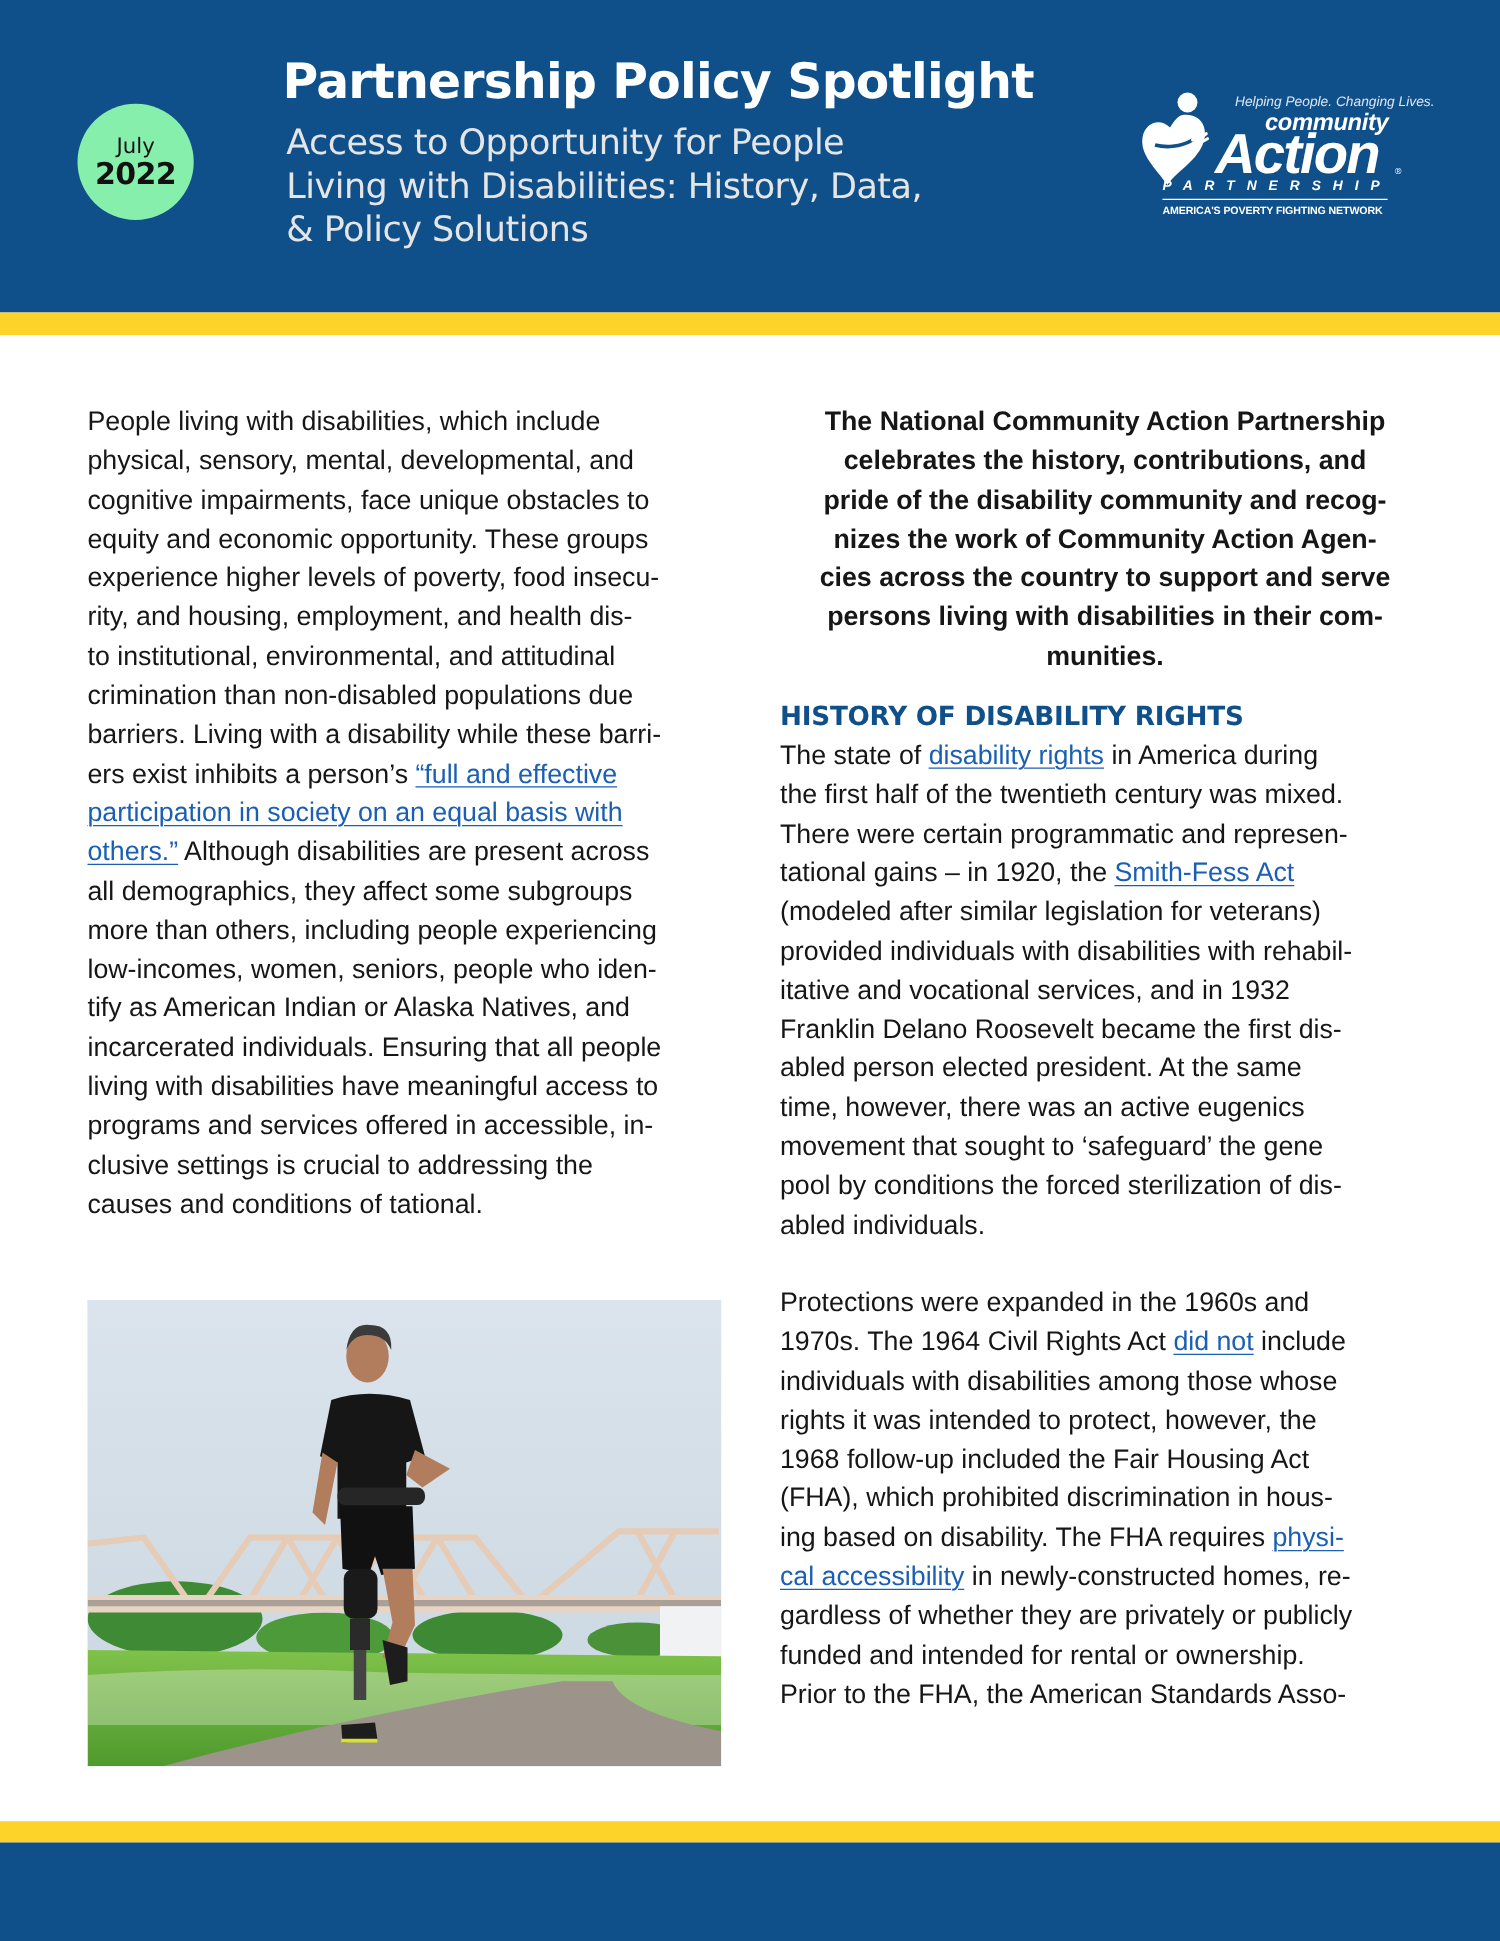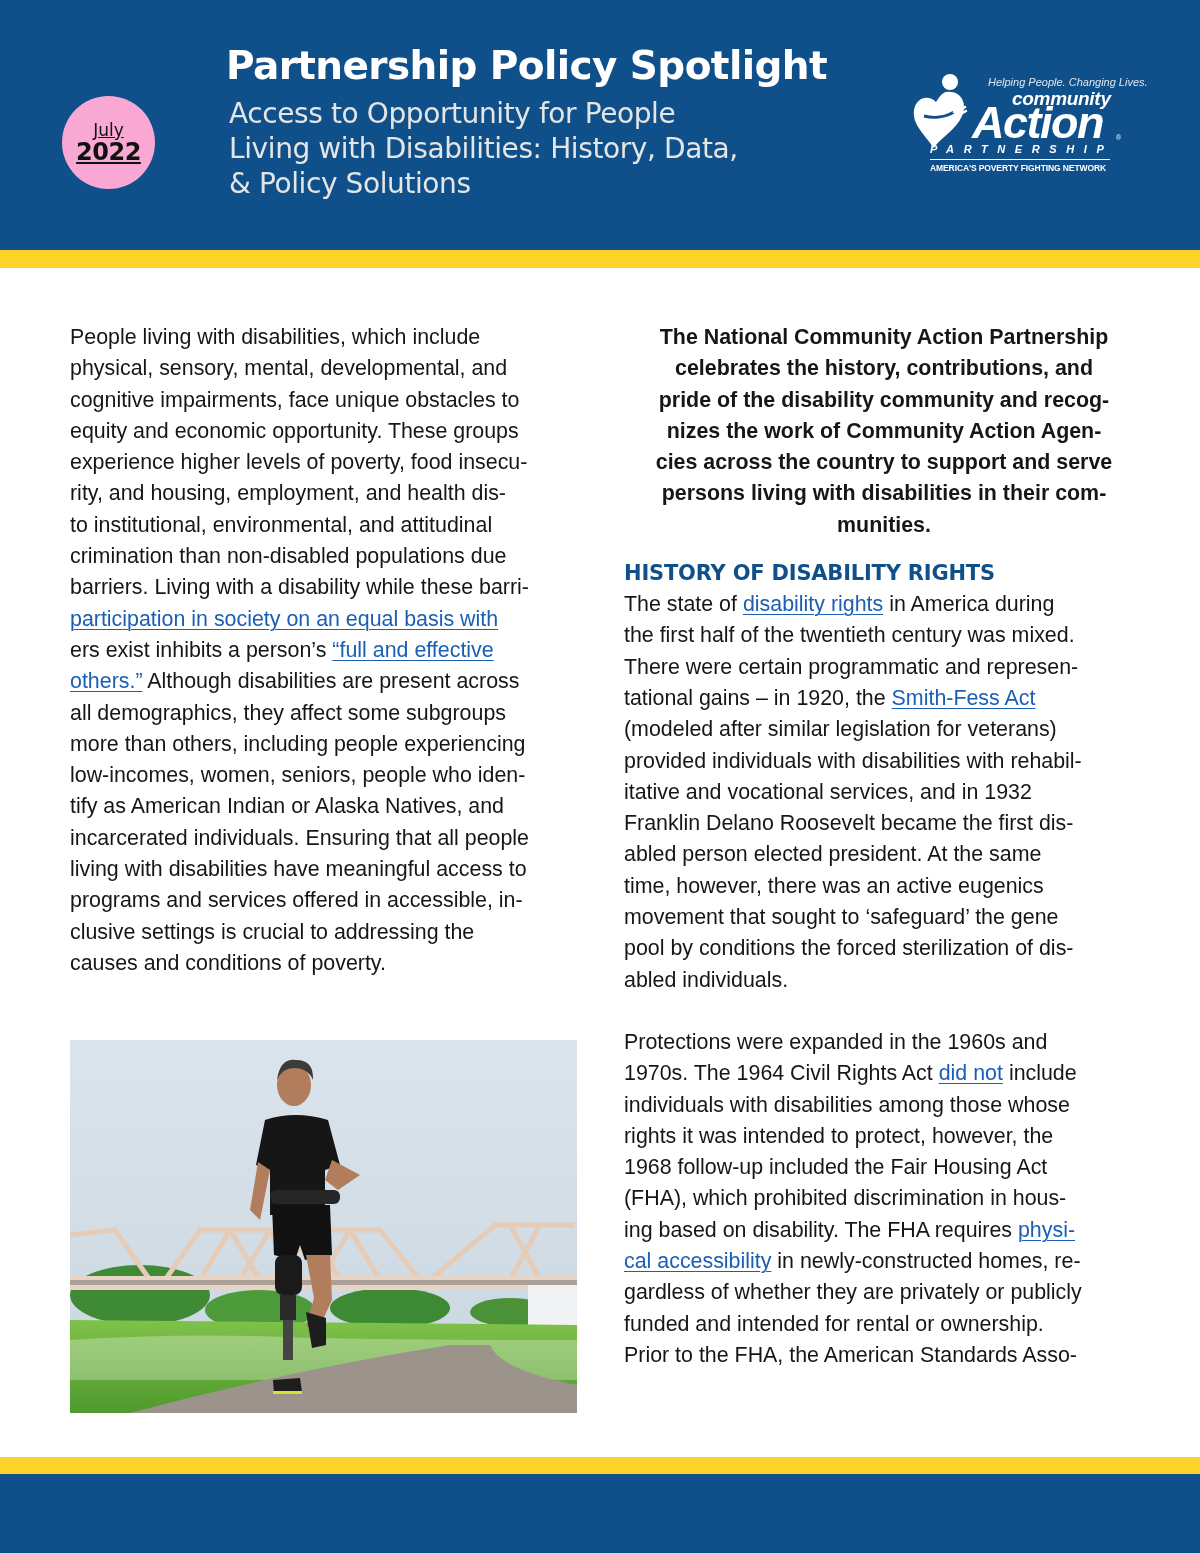--- a/index.html
+++ b/index.html
@@ -2,22 +2,22 @@
 <html><head>
 <meta charset="utf-8">
 <style>
   * { box-sizing: border-box; margin: 0; padding: 0; }
   html, body { width: 1200px; height: 1553px; background: #ffffff; overflow: hidden; }
   body { position: relative; font-family: "Liberation Sans", sans-serif; color: #111; }
 
   .header { position: absolute; left: 0; top: 0; width: 1200px; height: 250px; background: #10508a; }
   .stripe-top { position: absolute; left: 0; top: 250px; width: 1200px; height: 18px; background: #fdd32a; }
 
-  .badge { position: absolute; left: 62px; top: 96px; width: 93px; height: 93px; border-radius: 50%;
-           background: #f9a8d4; display: flex; flex-direction: column; align-items: center; justify-content: center; text-decoration: underline; }
+  .badge { position: absolute; left: 62px; top: 83px; width: 93px; height: 93px; border-radius: 50%;
+           background: #86efac; display: flex; flex-direction: column; align-items: center; justify-content: center; }
   .badge-month { font-family: "DejaVu Sans", sans-serif; font-size: 17px; color: #111; line-height: 18px; }
   .badge-year { font-family: "DejaVu Sans", sans-serif; font-size: 24px; font-weight: bold; color: #111; line-height: 26px; letter-spacing: -0.5px; }
 
   .title { position: absolute; left: 226px; top: 40px; font-family: "DejaVu Sans", sans-serif; font-weight: bold;
            font-size: 39px; color: #ffffff; letter-spacing: -0.6px; white-space: nowrap; line-height: 52px; }
   .subtitle { position: absolute; left: 229px; top: 96px; width: 640px; font-family: "DejaVu Sans", sans-serif;
               font-weight: normal; font-size: 28px; color: #e5e5e5; line-height: 35px; letter-spacing: -0.4px; }
   .subtitle div { white-space: nowrap; }
 
   .logo { position: absolute; left: 910px; top: 68px; width: 230px; height: 112px; }
@@ -81,37 +81,37 @@
   <div class="line">People living with disabilities, which include</div>
   <div class="line">physical, sensory, mental, developmental, and</div>
   <div class="line">cognitive impairments, face unique obstacles to</div>
   <div class="line">equity and economic opportunity. These groups</div>
   <div class="line">experience higher levels of poverty, food insecu-</div>
   <div class="line">rity, and housing, employment, and health dis-</div>
   <div class="line">to institutional, environmental, and attitudinal</div>
   <div class="line">crimination than non-disabled populations due</div>
   <div class="line">barriers. Living with a disability while these barri-</div>
   <div class="line">
+    <span>ers exist inhibits a person’s </span><a class="lnk" href="#">“full and effective</a>
+  </div>
+  <div class="line">
     <a class="lnk" href="#">participation in society on an equal basis with</a>
-  </div>
-  <div class="line">
-    <span>ers exist inhibits a person’s </span><a class="lnk" href="#">“full and effective</a>
   </div>
   <div class="line">
     <a class="lnk" href="#">others.”</a><span> Although disabilities are present across</span>
   </div>
   <div class="line">all demographics, they affect some subgroups</div>
   <div class="line">more than others, including people experiencing</div>
   <div class="line">low-incomes, women, seniors, people who iden-</div>
   <div class="line">tify as American Indian or Alaska Natives, and</div>
   <div class="line">incarcerated individuals. Ensuring that all people</div>
   <div class="line">living with disabilities have meaningful access to</div>
   <div class="line">programs and services offered in accessible, in-</div>
   <div class="line">clusive settings is crucial to addressing the</div>
-  <div class="line">causes and conditions of poverty.</div>
+  <div class="line">causes and conditions of tational.</div>
 </div>
 
 <div class="photo" title="Man with a prosthetic leg running on a path in front of a truss bridge">
   <svg width="507" height="373" viewBox="0 0 507 373">
     <defs>
       <linearGradient id="sky" x1="0" y1="0" x2="0" y2="1">
         <stop offset="0" stop-color="#dbe4ec"></stop>
         <stop offset="1" stop-color="#c9d6e0"></stop>
       </linearGradient>
       <linearGradient id="grass" x1="0" y1="0" x2="0" y2="1">

